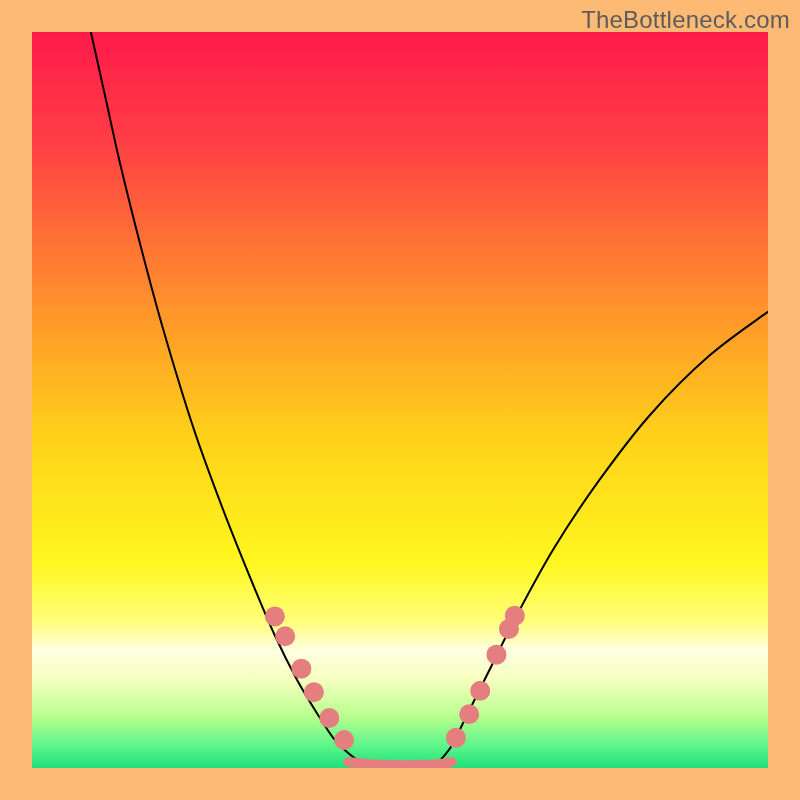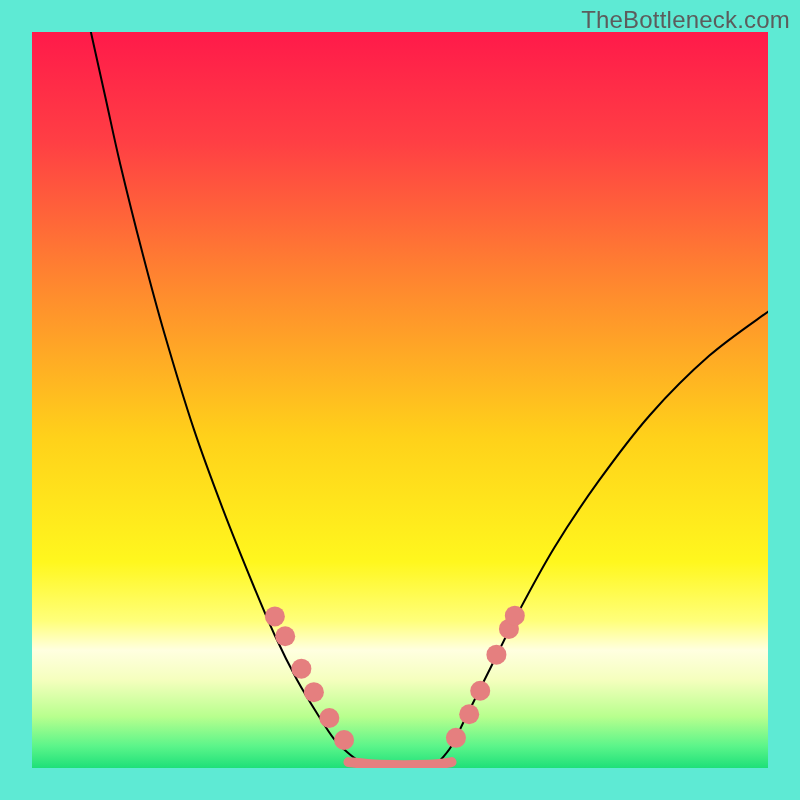--- a/index.html
+++ b/index.html
@@ -8,21 +8,21 @@
     width: 800px;
     height: 800px;
     background: #000;
     overflow: hidden;
     font-family: Arial, Helvetica, sans-serif;
   }
   .frame {
     position: relative;
     width: 800px;
     height: 800px;
-    background: #5eead4;
+    background: #fdba74;
   }
   .plot-area {
     position: absolute;
     left: 32px;
     top: 32px;
     width: 736px;
     height: 736px;
   }
   .watermark {
     position: absolute;

